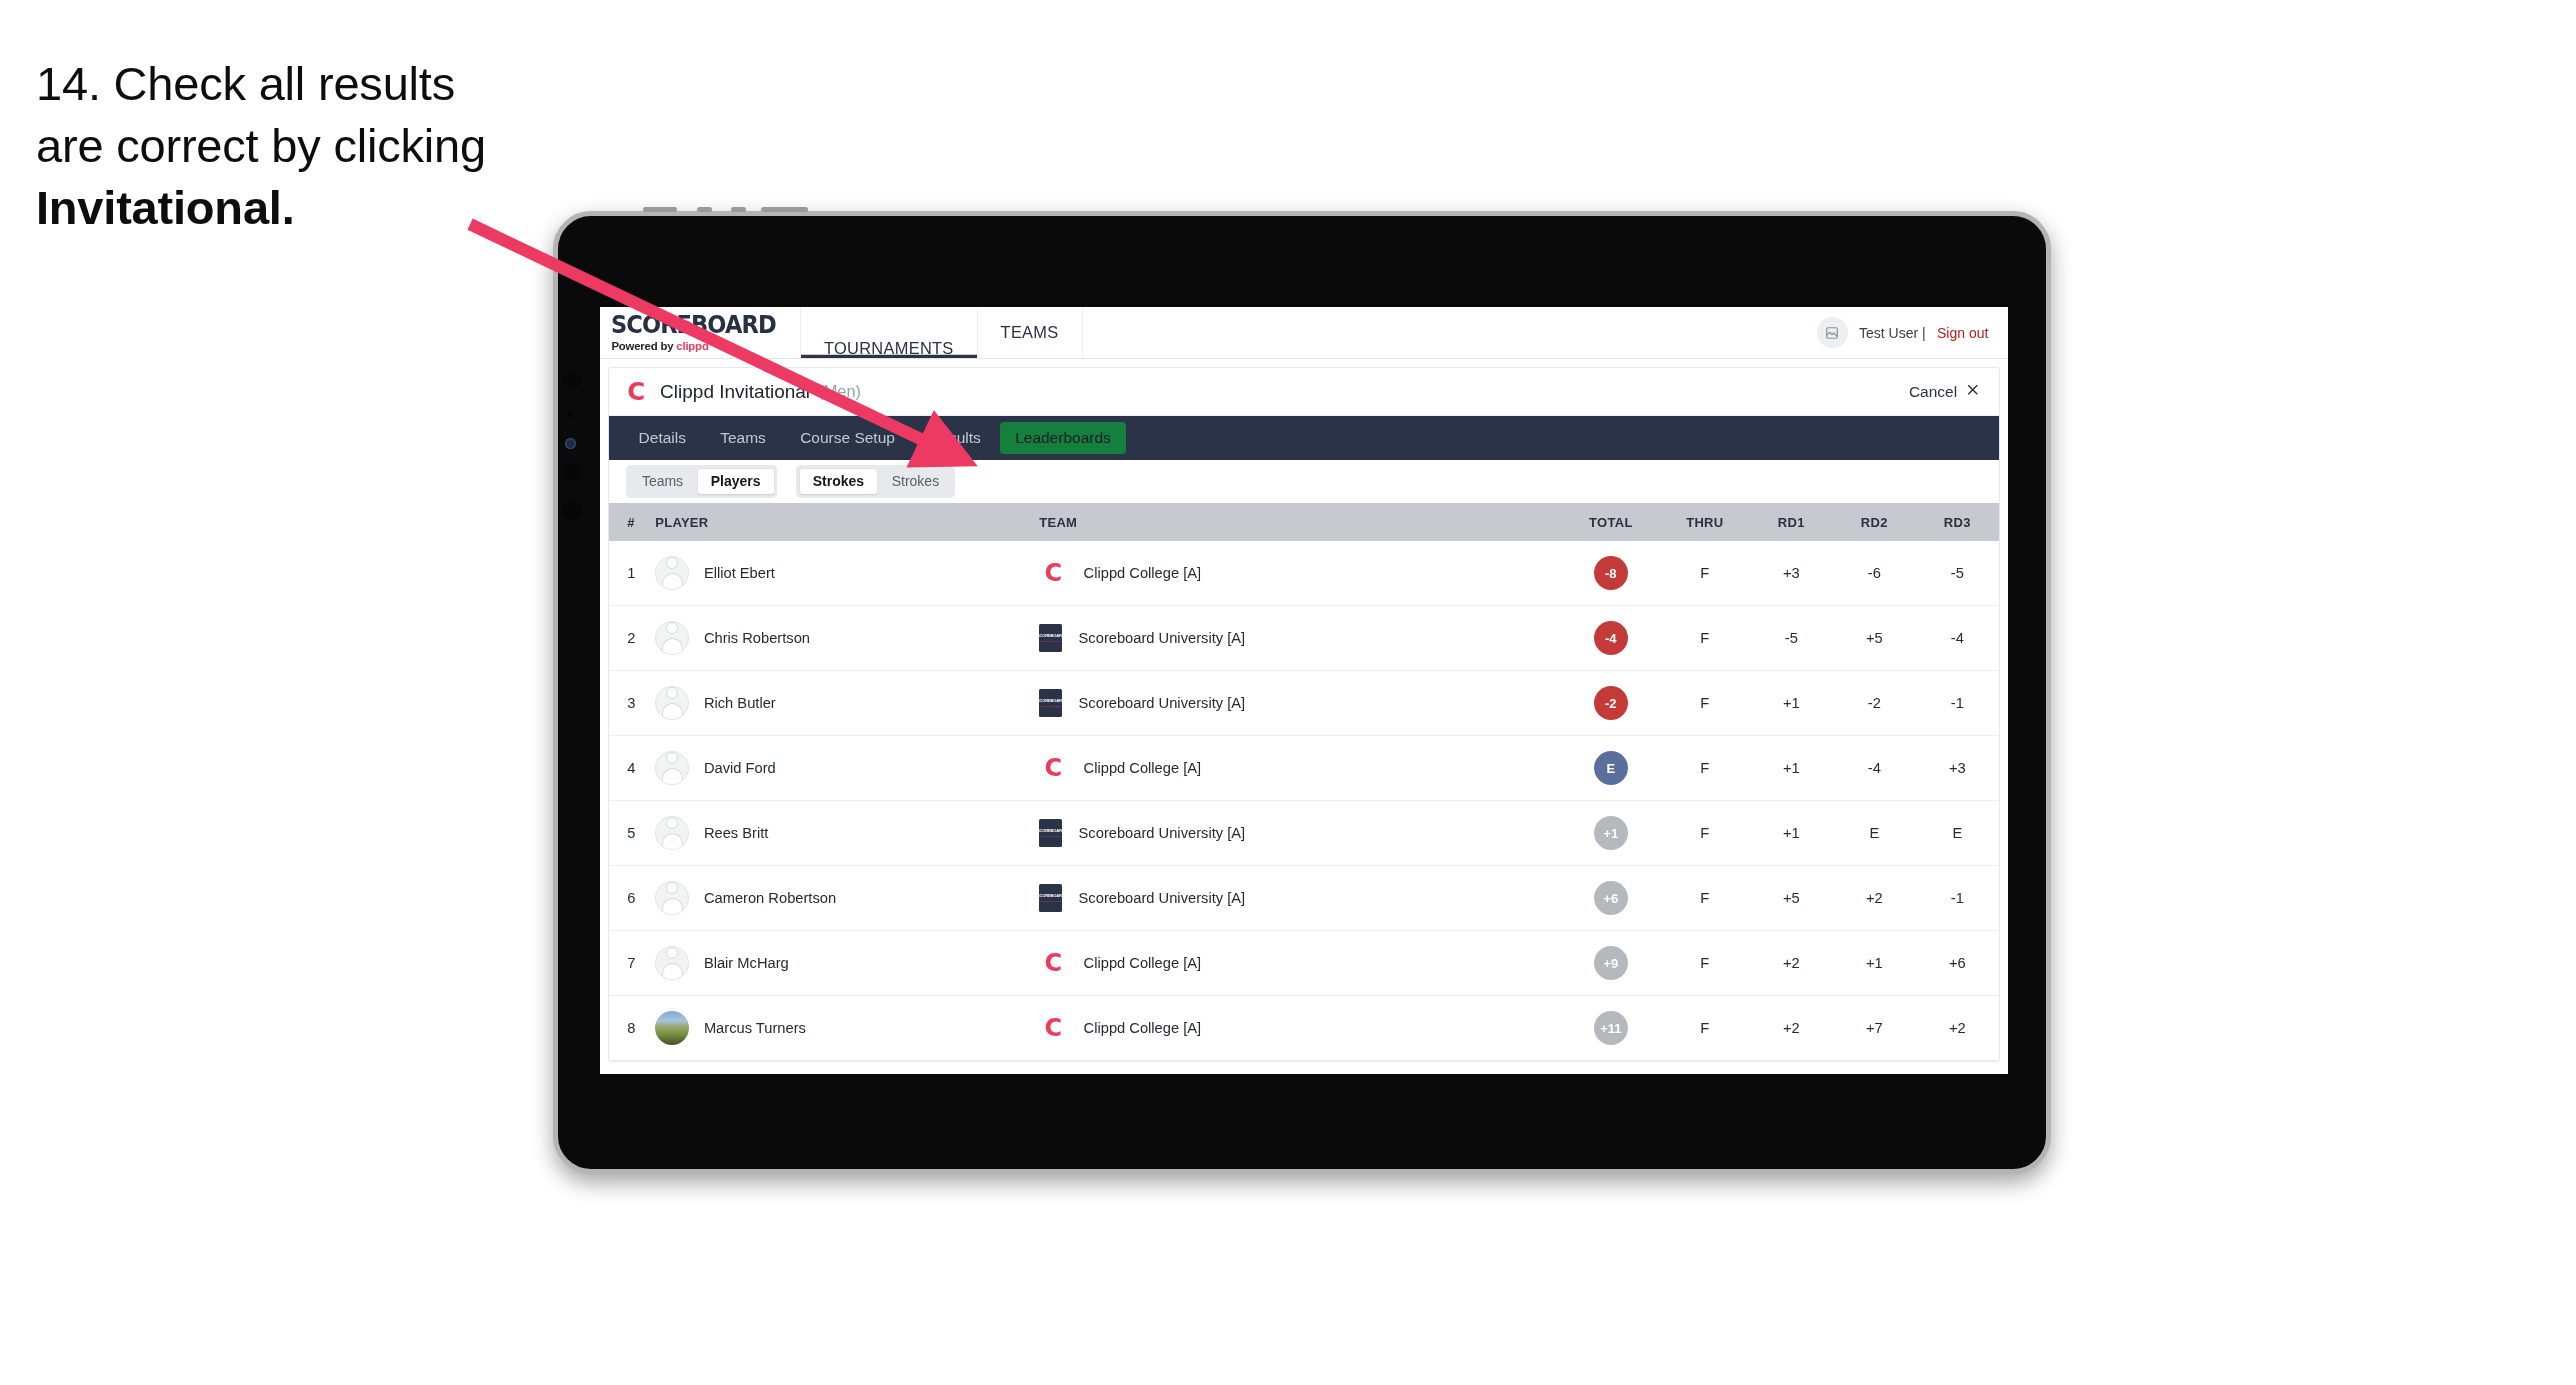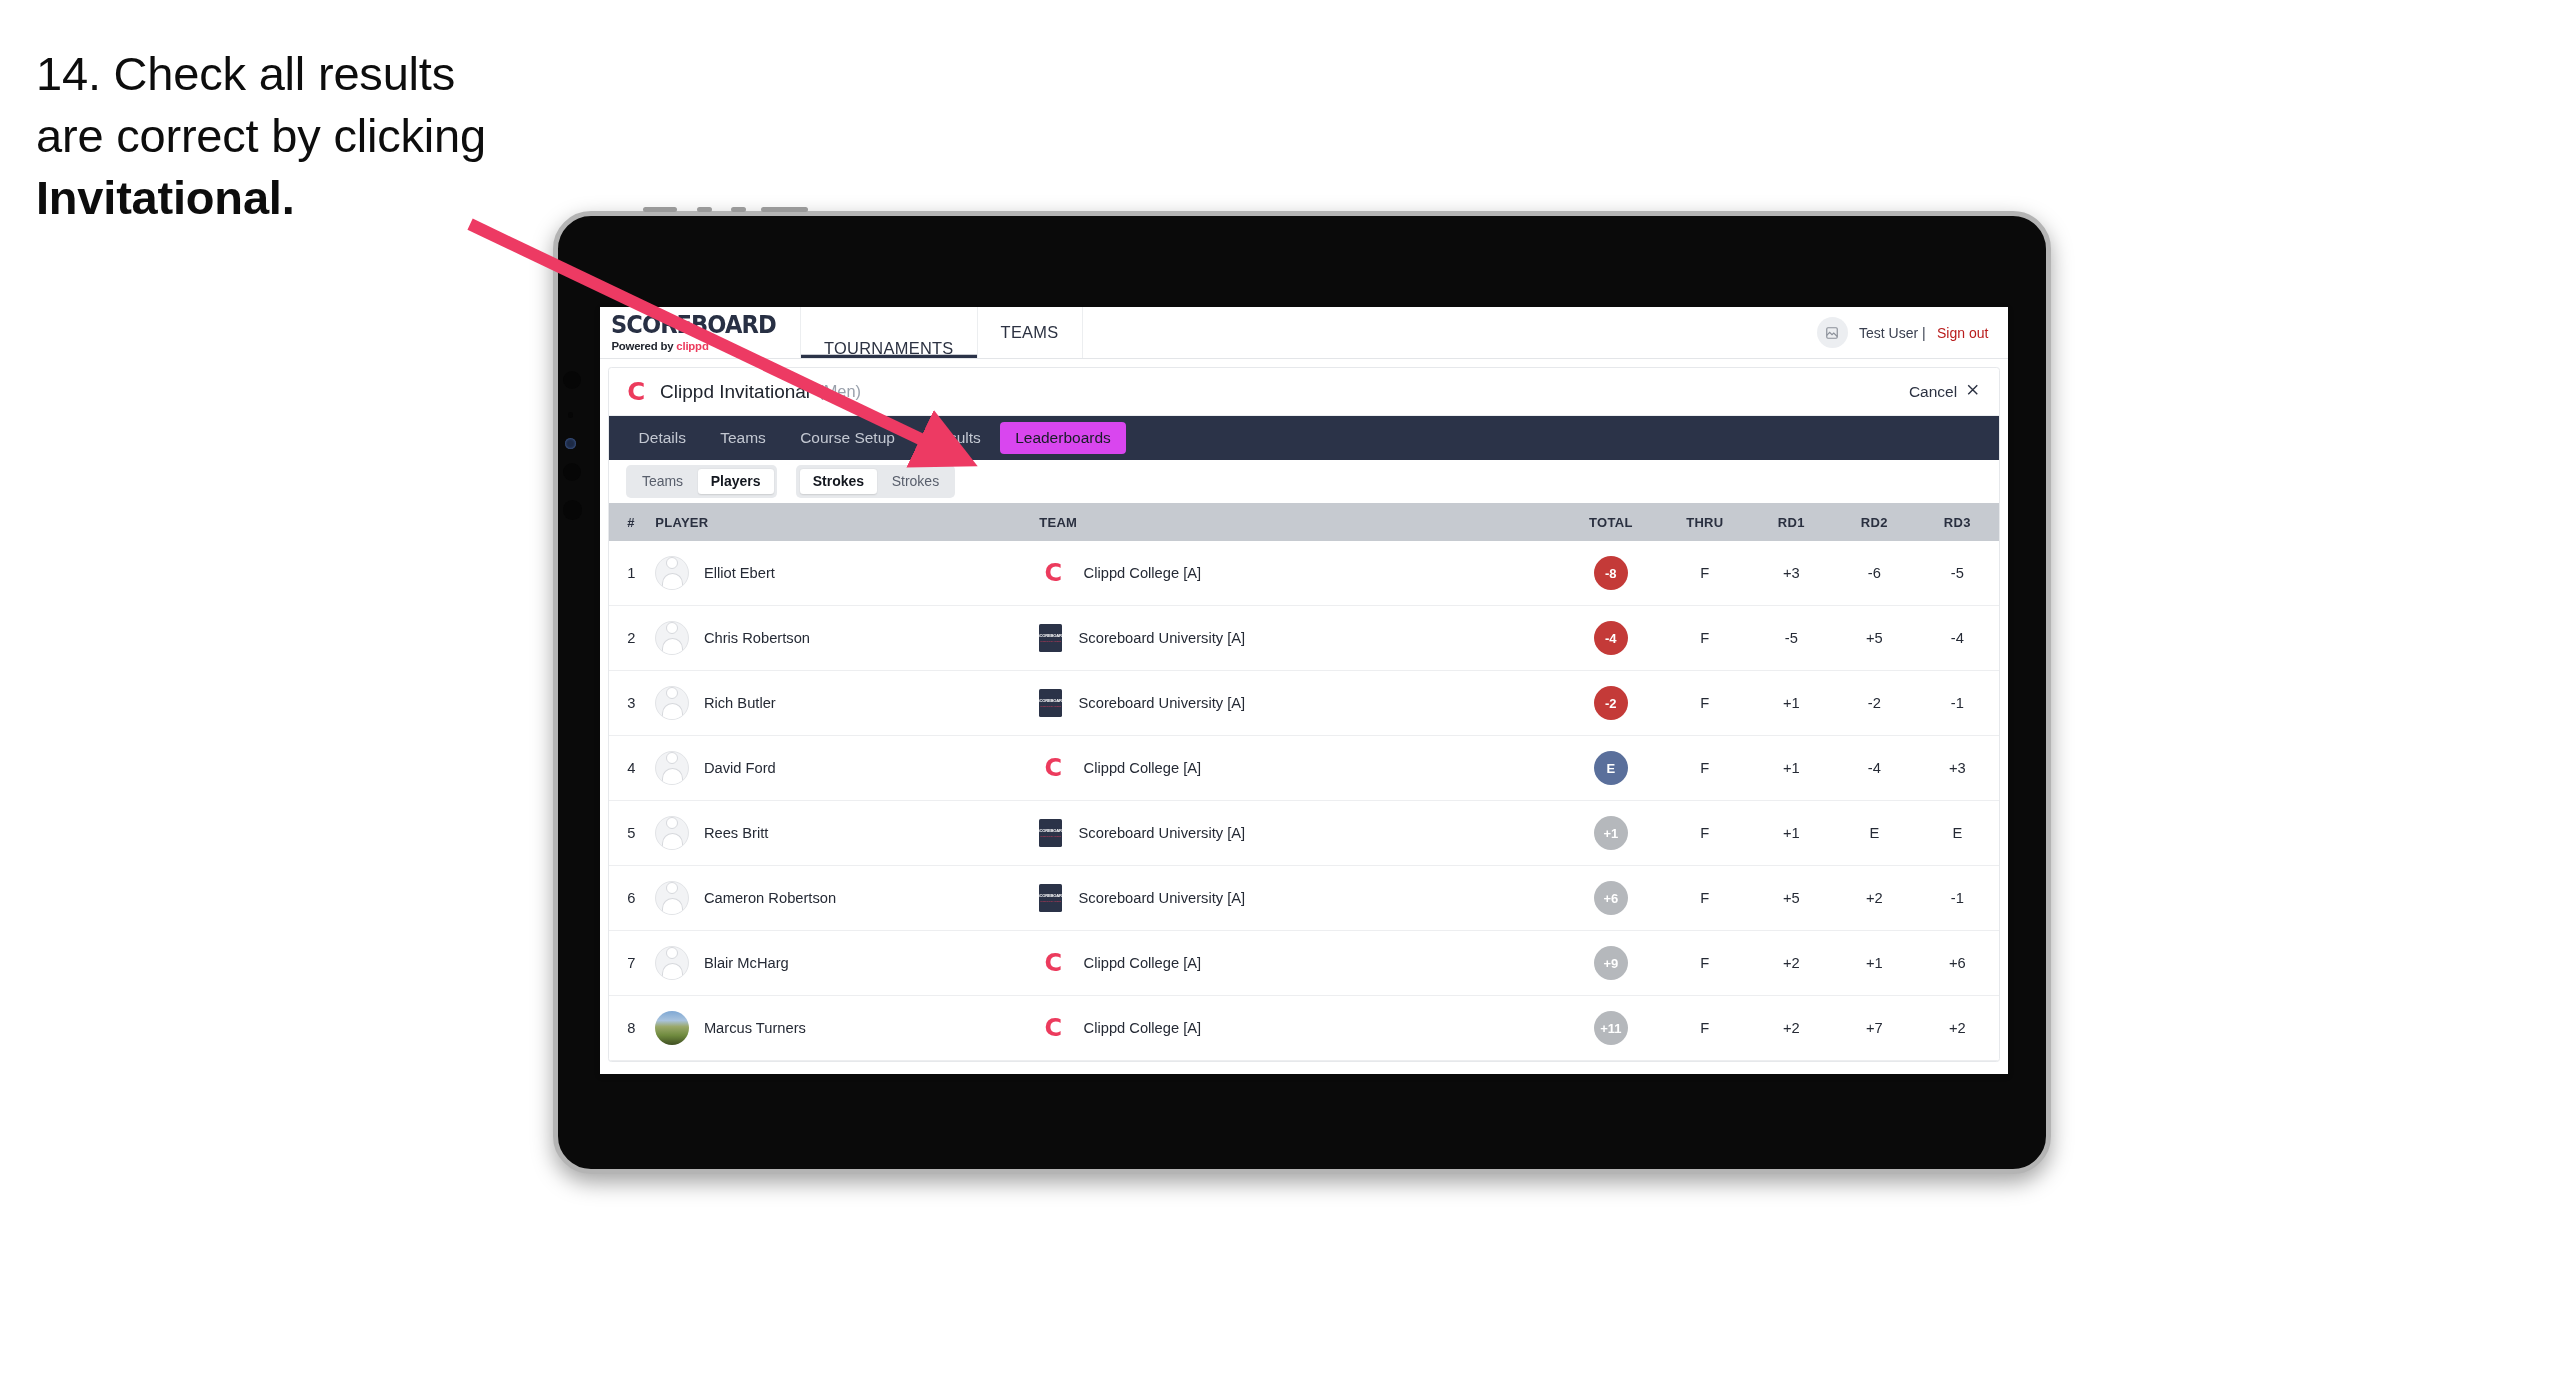--- a/index.html
+++ b/index.html
@@ -6,21 +6,21 @@
   html, body {
     width: 2576px; height: 1386px;
     background: #ffffff;
     font-family: "Liberation Sans", sans-serif;
     overflow: hidden;
   }
 
   
   #caption {
     position: absolute;
-    left: 36px; top: 43px;
+    left: 36px; top: 53px;
     width: 638px;
     font-size: 47px;
     line-height: 1.32;
     color: #0d0d0d;
     letter-spacing: -0.2px;
   }
   #caption .bold { font-weight: 700; }
 
   
   #arrow-layer {
@@ -174,21 +174,21 @@
     gap: 4.9px;
   }
   .sub-tab {
     padding: 7.4px 14.7px;
     font-size: 15.5px;
     color: #c3c8d2;
     border-radius: 4.1px;
     cursor: pointer;
   }
   .sub-tab.active {
-    background: #d946ef;
+    background: #15803d;
     color: #181d27;
     font-weight: 400;
   }
 
   
   #filters {
     height: 47px;
     display: flex; align-items: center;
     gap: 19.6px;
     padding-left: 16.4px;

